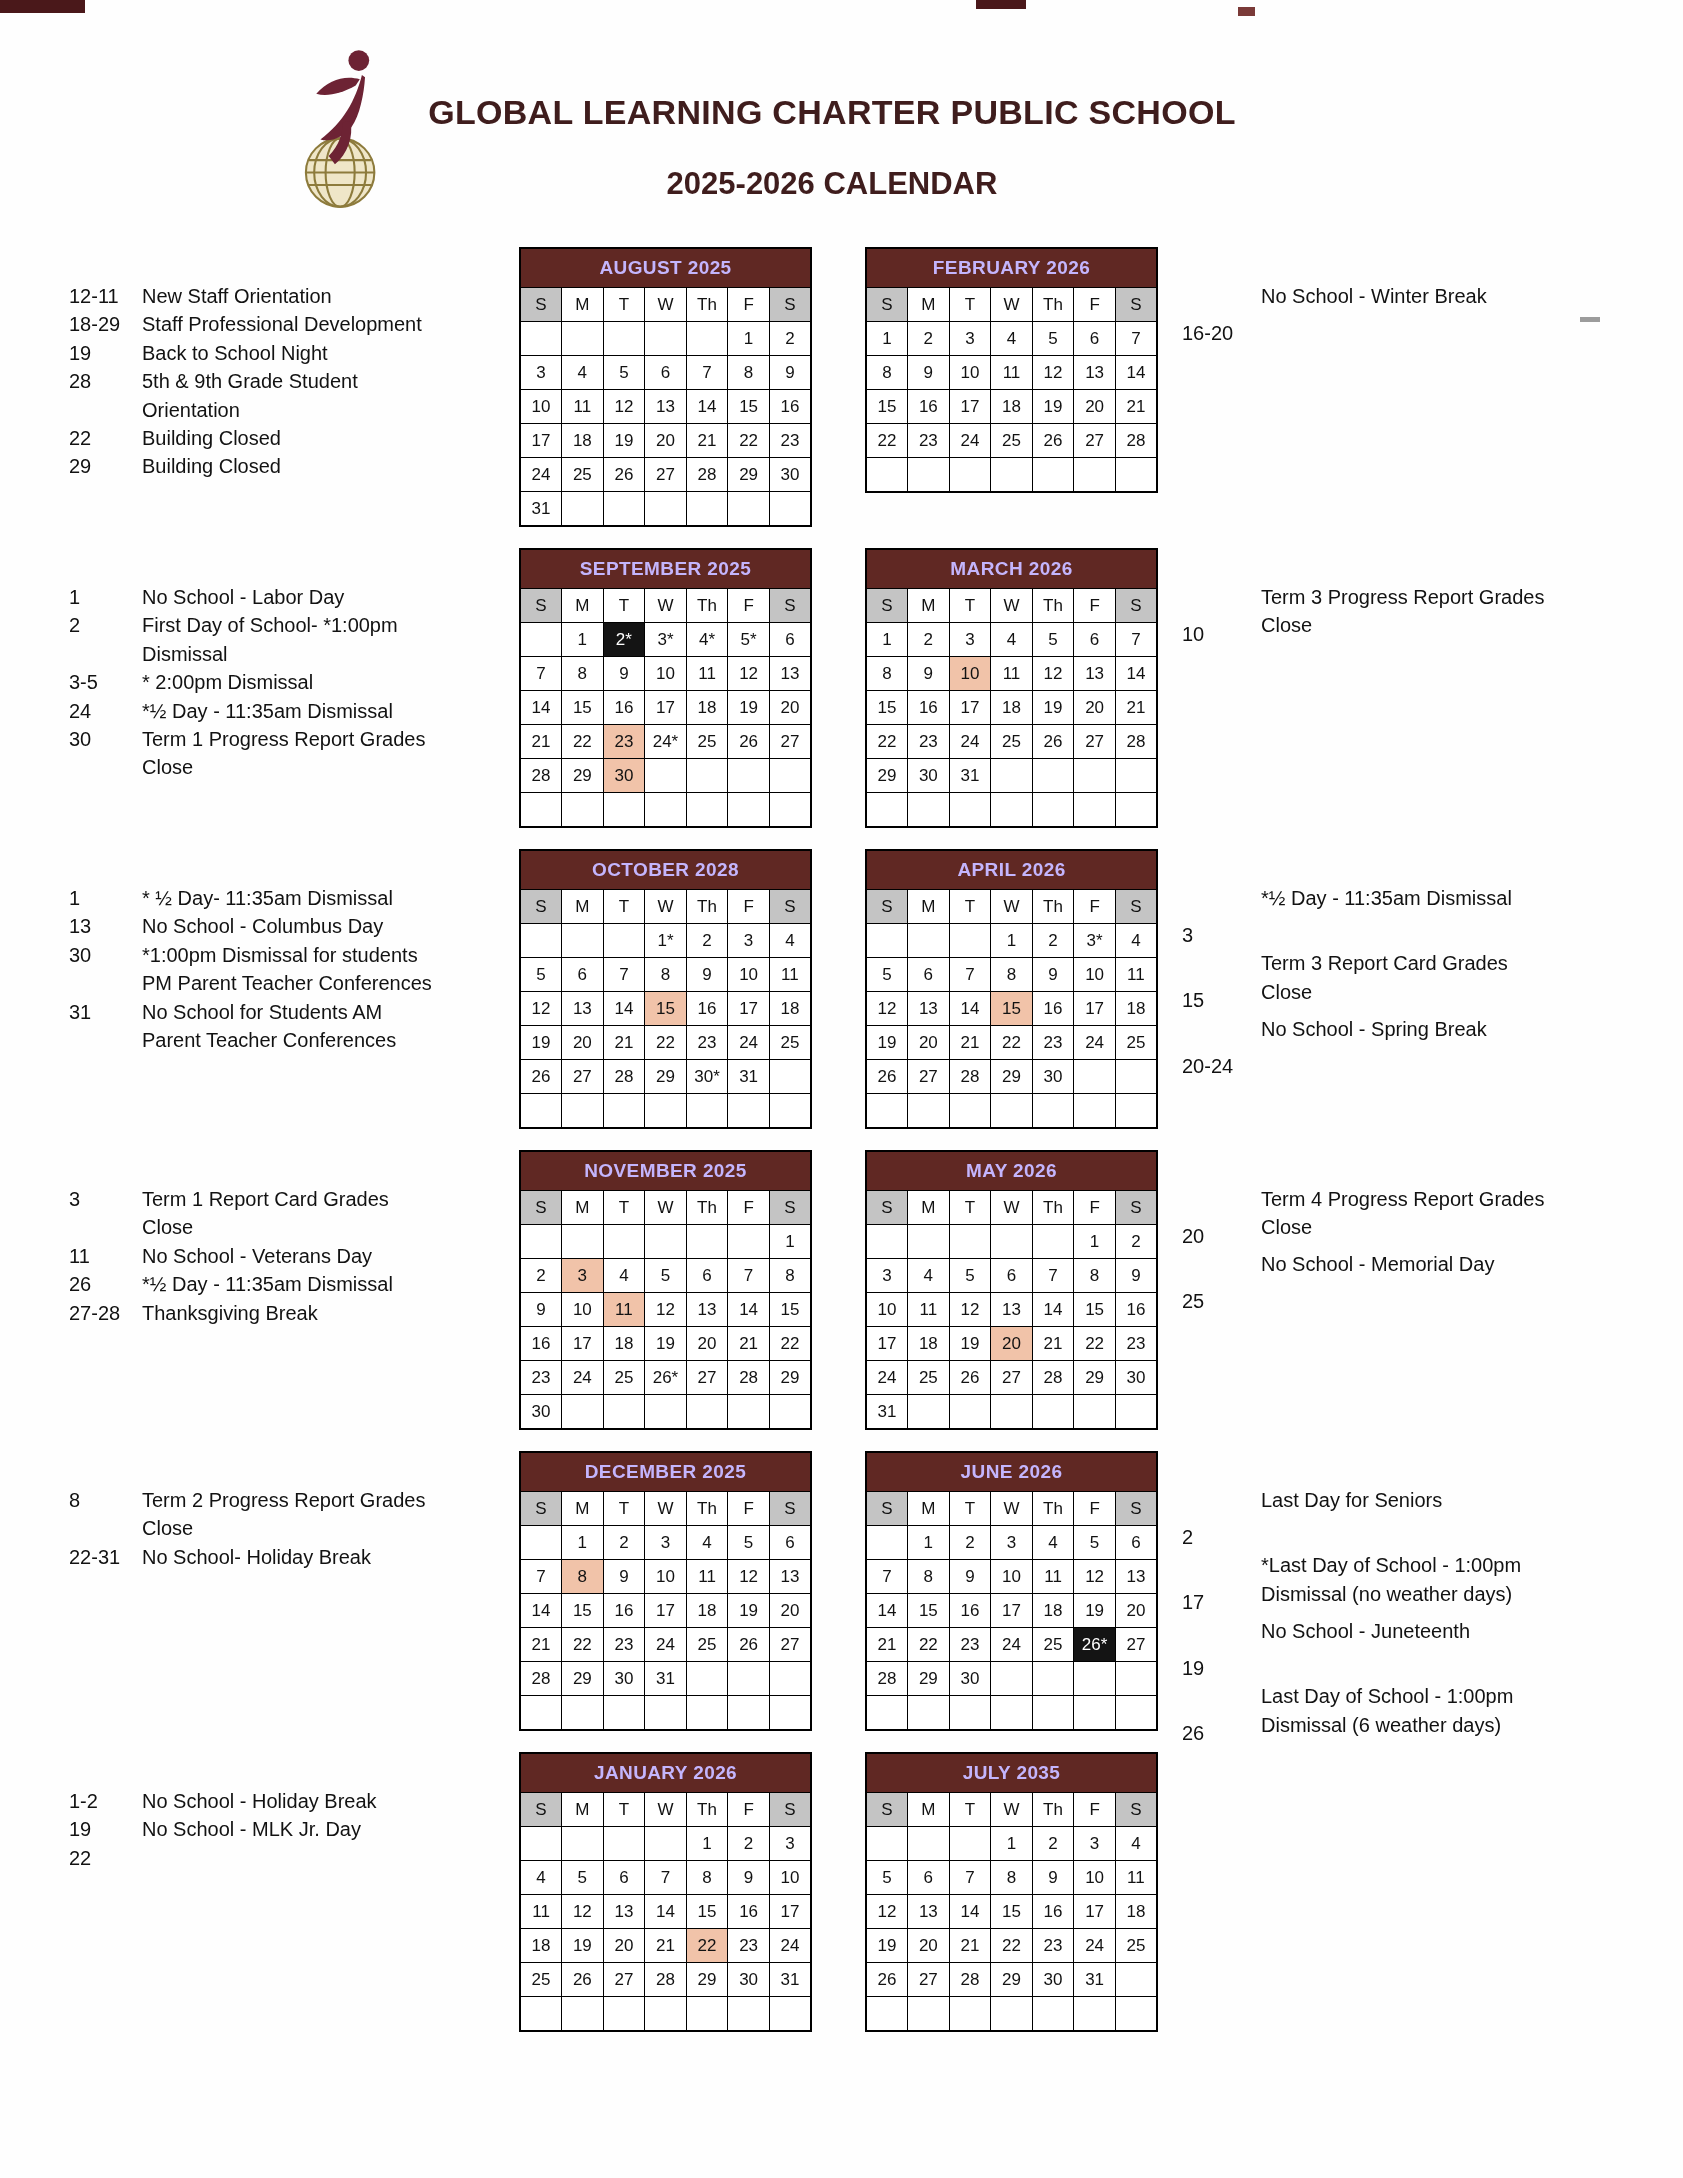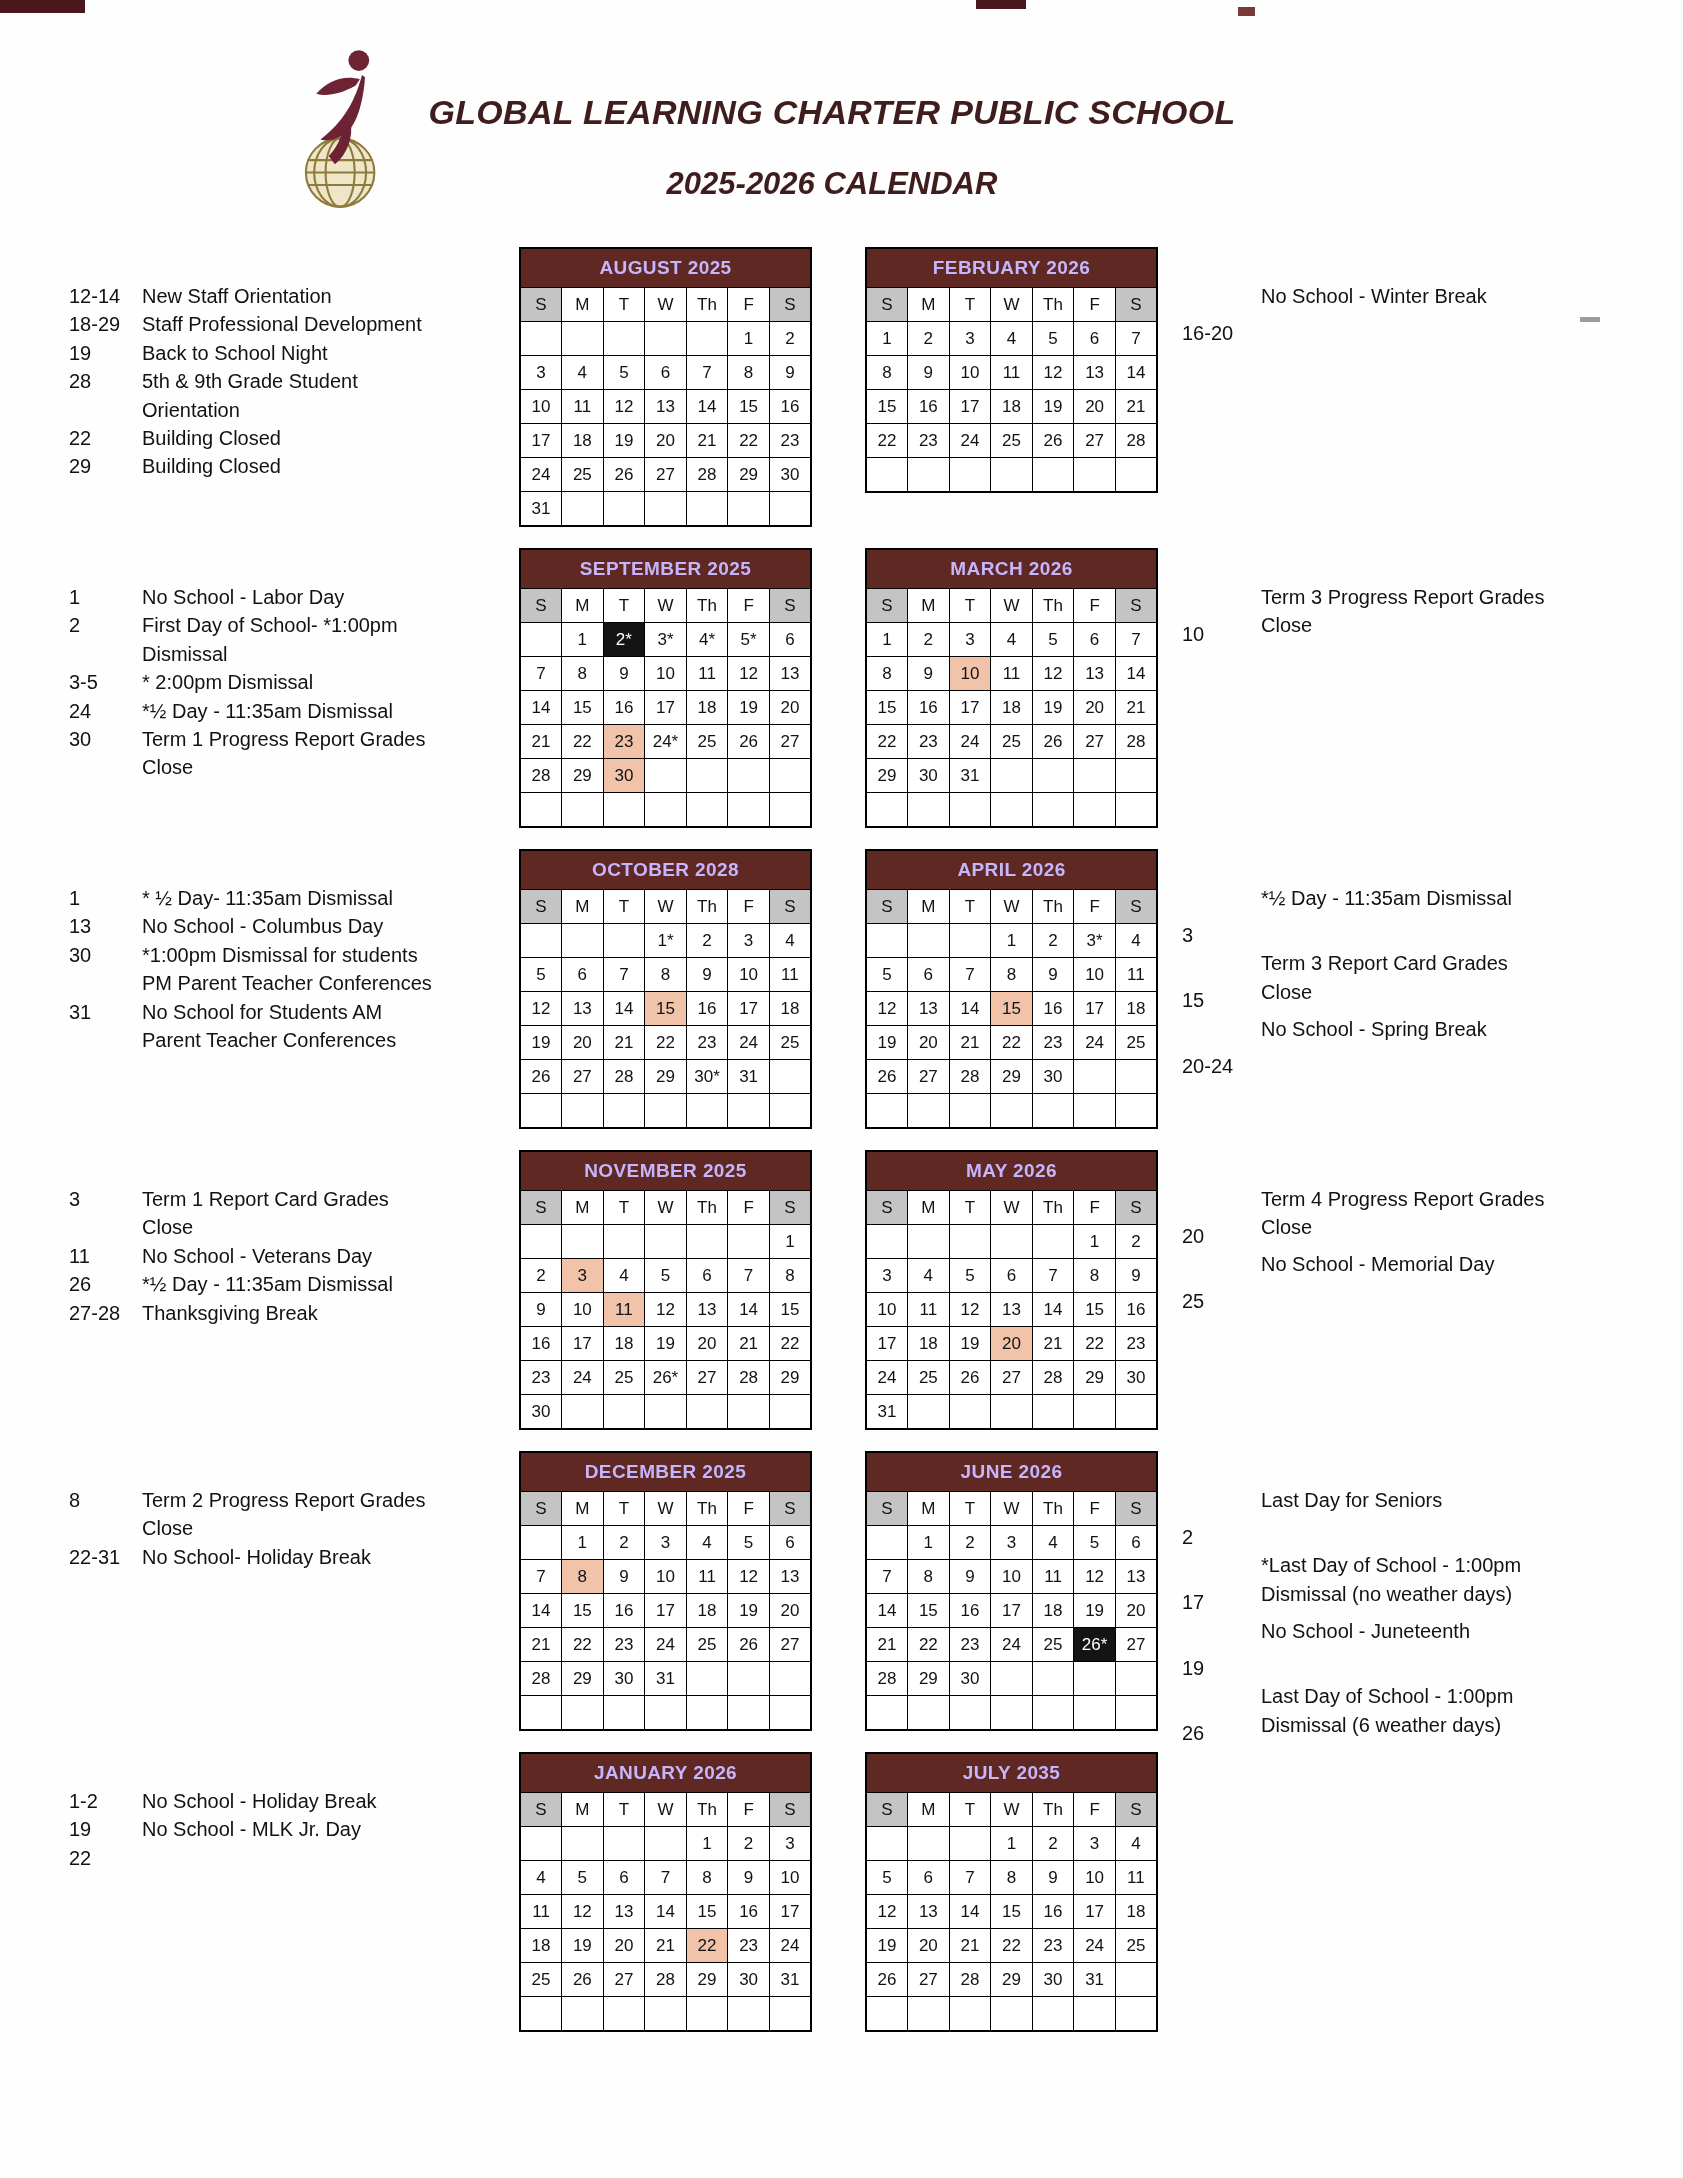--- a/index.html
+++ b/index.html
@@ -8,21 +8,21 @@
     background:#fefefe;color:#121212;
     font-family:"Liberation Sans", sans-serif;
   }
   
   .artifact{position:absolute;}
   .a1{left:0;top:0;width:85px;height:13px;background:#4a181a;}
   .a2{left:976px;top:0;width:50px;height:9px;background:#4a181a;}
   .a3{left:1238px;top:7px;width:17px;height:9px;background:#7a3a38;}
   .a4{left:1580px;top:317px;width:20px;height:5px;background:#9c9c9c;}
 
-  .header{position:absolute;top:0;left:0;right:0;height:247px;font-style:italic;}
+  .header{position:absolute;top:0;left:0;right:0;height:247px;}
   .logo{position:absolute;left:293px;top:46px;width:115px;height:166px;}
   .logo svg{width:100%;height:100%;}
   .titles{position:absolute;left:426px;top:93px;width:812px;text-align:center;color:var(--title-color,#3f1d1d);}
   .school-name{font-size:34px;font-weight:700;letter-spacing:0.3px;}
   .cal-title{font-size:31px;font-weight:700;margin-top:34px;}
 
   .rows{position:absolute;top:247px;left:0;width:1683px;}
   .calrow{
     display:grid;
     grid-template-columns:450px 293px 53px 293px 1fr;
@@ -83,21 +83,21 @@
   <div class="titles">
     <div class="school-name">GLOBAL LEARNING CHARTER PUBLIC SCHOOL</div>
     <div class="cal-title">2025-2026 CALENDAR</div>
   </div>
 </header>
 
 <main class="rows">
     <div class="calrow">
       <div class="notes notes-left">
         <div class="note">
-          <span class="note-label">12-14</span>
+          <span class="note-label">12-11</span>
           <span class="note-text">New Staff Orientation</span>
         </div>
         <div class="note">
           <span class="note-label">18-29</span>
           <span class="note-text">Staff Professional Development</span>
         </div>
         <div class="note">
           <span class="note-label">19</span>
           <span class="note-text">Back to School Night</span>
         </div>

